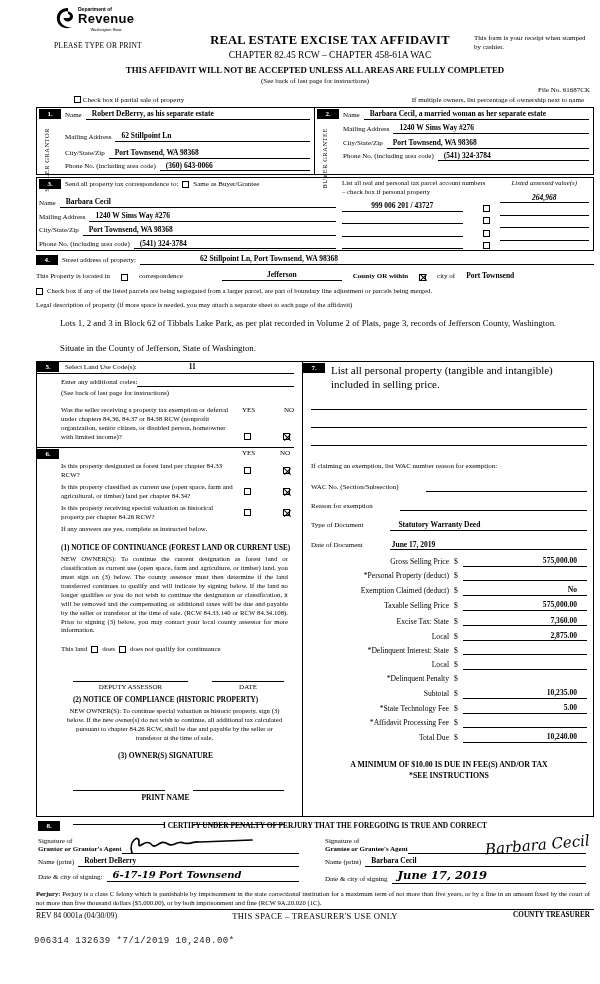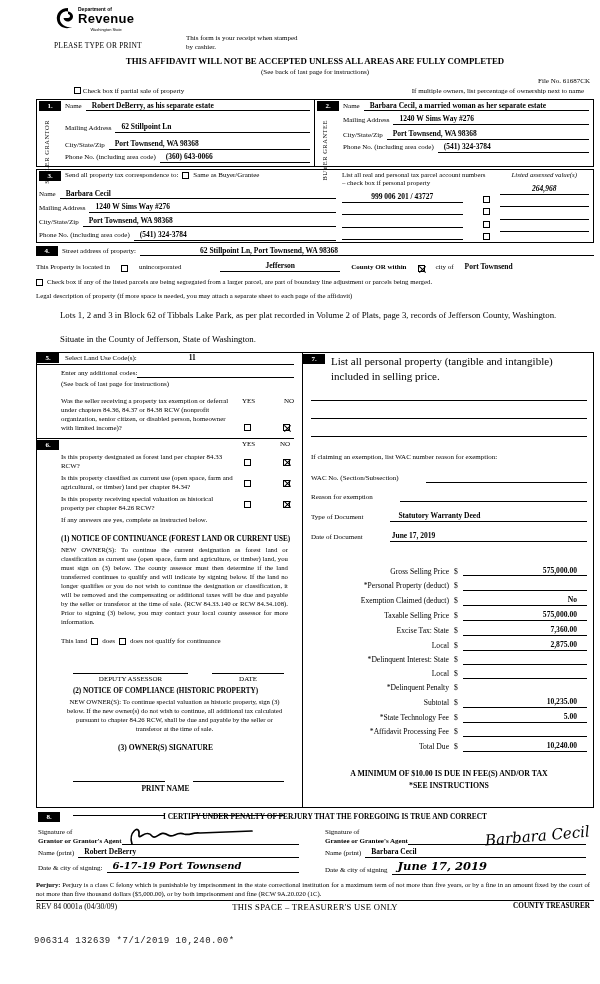--- a/index.html
+++ b/index.html
@@ -153,20 +153,24 @@
           <path d="M14,2 C6,2 2,8 3,14 C4,21 12,24 18,21 C10,22 5,17 6,11 C7,6 12,4 16,6 C20,8 20,13 16,15 C13,16.5 10,15 9.5,12 L14,12 C15,12 16,11 16,10 C16,9 15,8 14,8 Z" fill="#000"></path>
         </svg>
         <div class="logo-text">
           <div class="logo-dept">Department of</div>
           <div class="logo-name">Revenue</div>
           <div class="logo-sub">Washington State</div>
         </div>
       </div>
       <div class="please">PLEASE TYPE OR PRINT</div>
     </div>
+    <div class="hdr-center">
+      <div class="title">REAL ESTATE EXCISE TAX AFFIDAVIT</div>
+      <div class="subtitle">CHAPTER 82.45 RCW – CHAPTER 458-61A WAC</div>
+    </div>
     <div class="hdr-right">This form is your receipt when stamped by cashier.</div>
   </div>
   <div class="warning">THIS AFFIDAVIT WILL NOT BE ACCEPTED UNLESS ALL AREAS ARE FULLY COMPLETED</div>
   <div class="seeback">(See back of last page for instructions)</div>
   <div class="fileno">File No. 61687CK</div>
   <div class="partialrow">
     <span>
       <span class="cb"></span>
       <span>Check box if partial sale of property</span>
     </span>
@@ -277,21 +281,21 @@
 
   <div class="sec4">
     <div class="sec4row1">
       <div class="numbox">4.</div>
       <span>Street address of property:</span>
       <span class="street">62 Stillpoint Ln, Port Townsend, WA  98368</span>
     </div>
     <div class="sec4row2">
       <span>This Property is located in</span>
       <span class="cb"></span>
-      <span>unincorporated</span>
+      <span>correspondence</span>
       <span class="countyval" style="margin-left:28px;">Jefferson</span>
       <span style="font-weight:bold;">County OR  within</span>
       <span class="cb checked"></span>
       <span>city of</span>
       <span class="val">Port Townsend</span>
     </div>
     <div class="segrow">
       <span class="cb"></span>
       <span>Check box if any of the listed parcels are being segregated from a larger parcel, are part of boundary line adjustment or parcels being merged.</span>
     </div>
@@ -417,21 +421,21 @@
       </div>
       <div class="wacrow" style="margin-top:9px;">
         <span class="lbl">Type of Document</span>
         <span class="fill">Statutory Warranty Deed</span>
       </div>
       <div class="wacrow" style="margin-top:9px;">
         <span class="lbl">Date of Document</span>
         <span class="fill" style="padding-left:2px;text-align:left;">June 17, 2019</span>
       </div>
 
-      <div style="margin-top:24px;">
+      <div style="margin-top:6px;">
         <div class="mrow">
             <span class="mlabel">Gross Selling Price</span>
             <span class="mdollar">$</span>
             <span class="mval">575,000.00</span>
           </div>
         <div class="mrow">
             <span class="mlabel">*Personal Property (deduct)</span>
             <span class="mdollar">$</span>
             <span class="mval"></span>
           </div>

